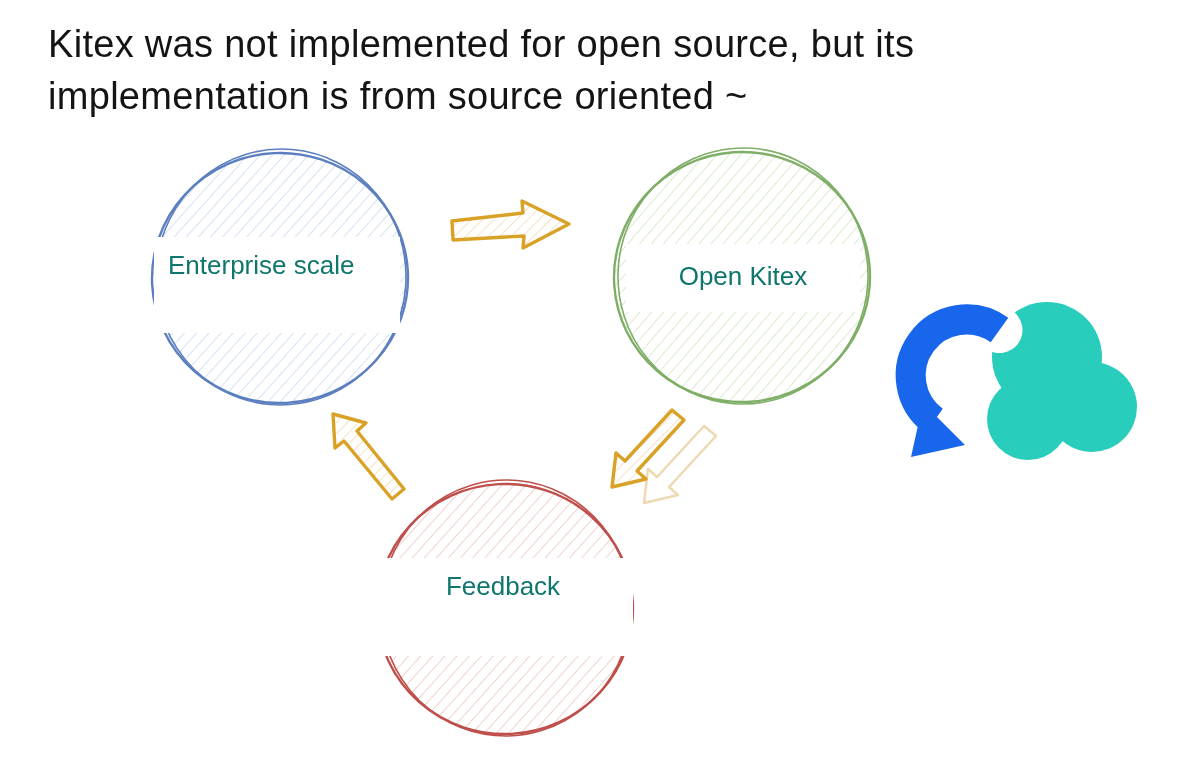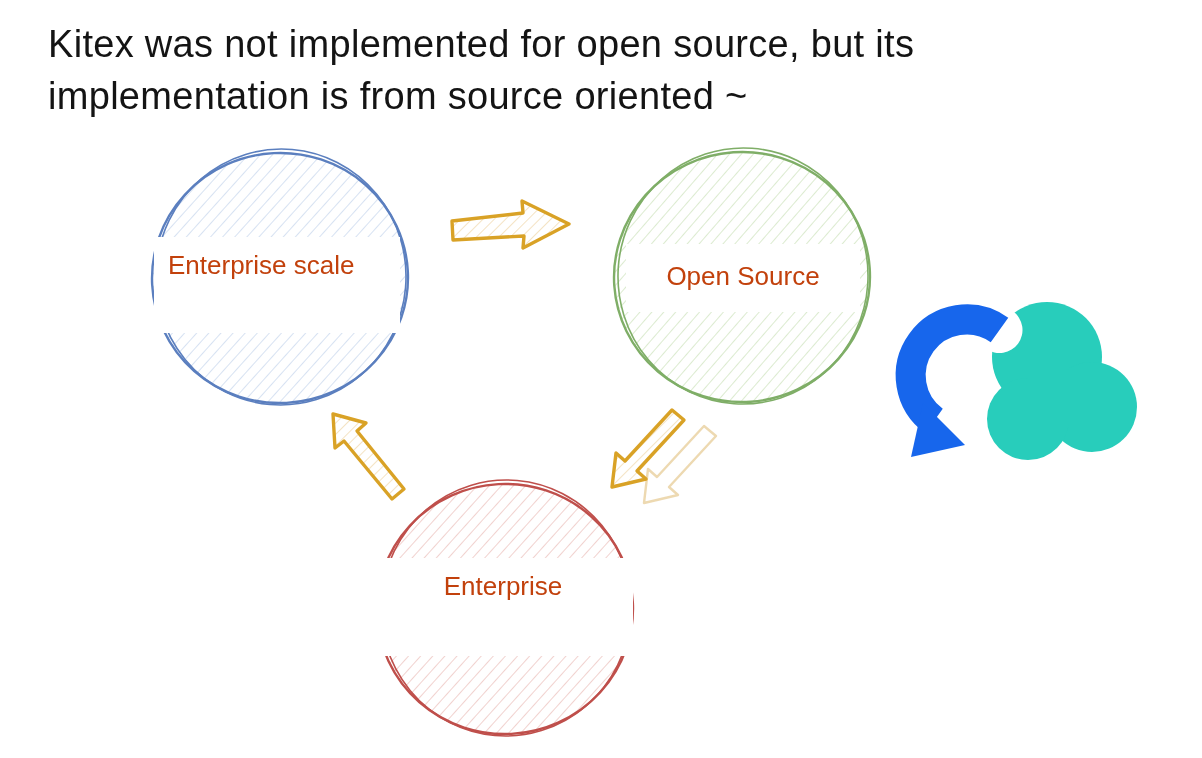--- a/index.html
+++ b/index.html
@@ -28,21 +28,21 @@
     letter-spacing: 0.3px;
   }
   .diagram-svg {
     position: absolute;
     left: 0;
     top: 0;
   }
   .node-label {
     position: absolute;
     background: #ffffff;
-    color: #c2410c;
+    color: #0f766e;
     font-size: 26px;
     line-height: 1.55;
     font-weight: 400;
   }
   .label-enterprise {
     left: 154px;
     top: 237px;
     width: 232px;
     height: 88px;
     padding: 8px 0 0 14px;
@@ -130,20 +130,20 @@
         <polygon points="923,403 965,445 911,457" fill="#1766ec"></polygon>
       </g>
     </g>
   </svg>
 
   <div class="node-label label-enterprise">
     <div>Enterprise scale</div>
   </div>
 
   <div class="node-label label-open">
-    <div>Open Source</div>
+    <div>Open Kitex</div>
   </div>
 
   <div class="node-label label-feedback">
-    <div>Enterprise</div>
+    <div>Feedback</div>
   </div>
 
 </div>
 
 </body></html>

